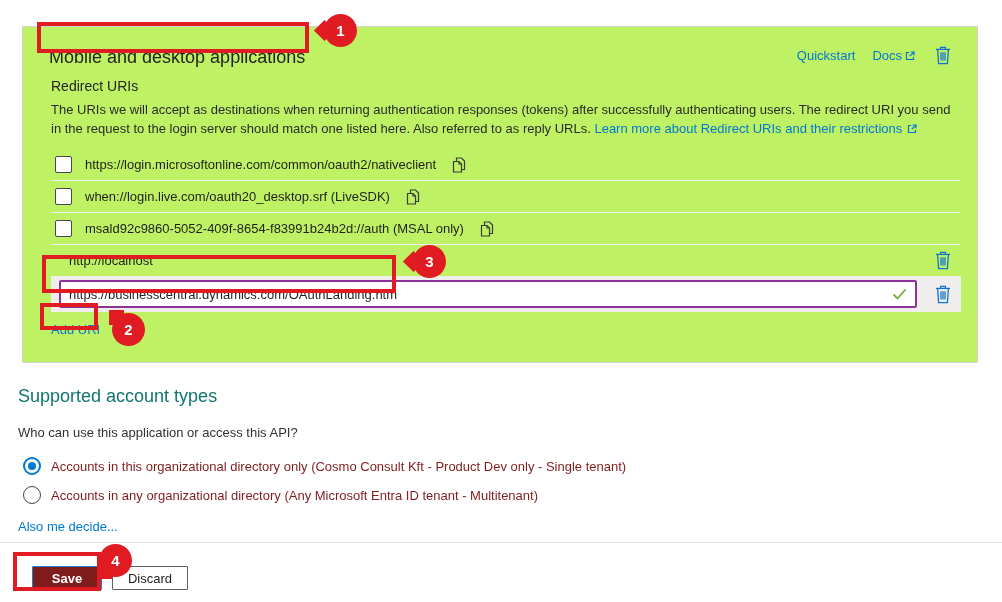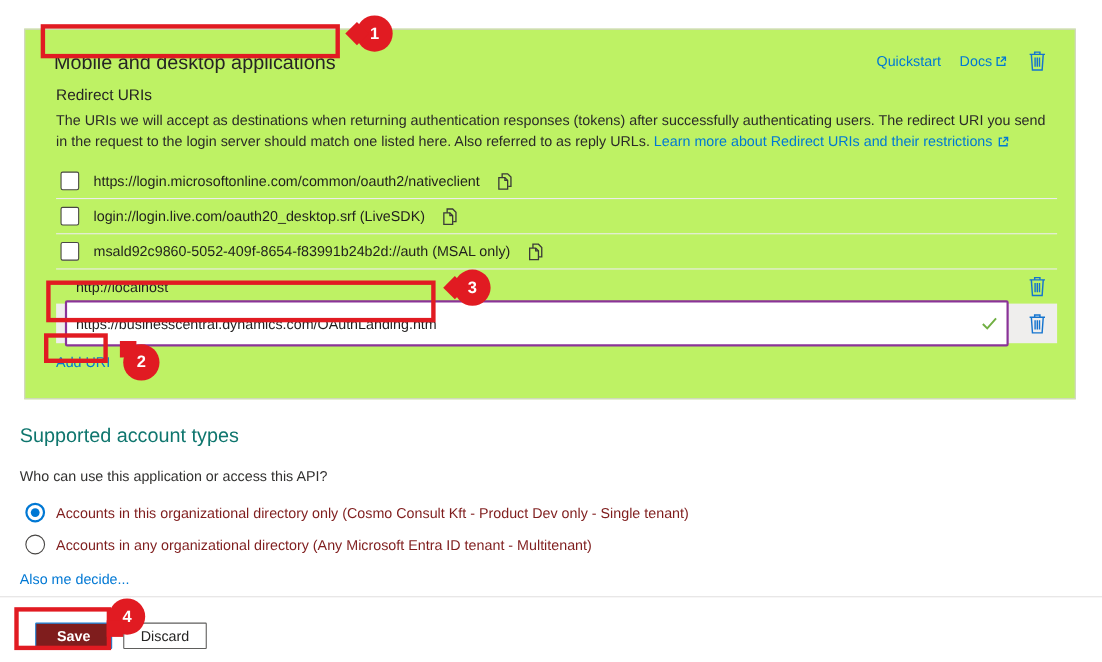--- a/index.html
+++ b/index.html
@@ -30,21 +30,21 @@
   .uri-row{height:32px; display:flex; align-items:center; border-bottom:1px solid var(--sep); padding-left:4px;}
   .uri-row .cbx{width:17px; height:17px; border:1.5px solid #494745; border-radius:2px; background:#fff; margin-right:13px; cursor:pointer; flex:0 0 auto;}
   .uri-row .uri-label{font-size:13px; color:#201f1e;}
   .uri-row .copy{margin-left:14px; cursor:pointer; display:flex;}
 
   .saved-row{height:31px; display:flex; align-items:center; padding-left:18px; padding-right:8px;}
   .saved-row .uri-label{font-size:13px; color:#201f1e;}
   .saved-row .spacer, .input-row .spacer{flex:1;}
 
   .input-row{height:36px; background:#efeeed; display:flex; align-items:center; padding-left:8px; padding-right:8px;}
-  .uri-input-wrap{width:858px; height:42px; background:#fff; border:2px solid var(--purple); border-radius:2px;
+  .uri-input-wrap{width:858px; height:28px; background:#fff; border:2px solid var(--purple); border-radius:2px;
                   display:flex; align-items:center; padding:0 8px;}
   .uri-input{flex:1; border:none; outline:none; font-size:13px; color:#201f1e; background:transparent;
              font-family:"Liberation Sans","DejaVu Sans",sans-serif;}
   .add-uri{position:absolute; left:28px; top:295px; font-size:13px;}
 
   
   .sec-heading{position:absolute; left:18px; top:386px; font-size:18px; font-weight:400; color:#0f766e;}
   .sec-question{position:absolute; left:18px; top:425px; font-size:13px;}
   .radio-row{position:absolute; left:23px; display:flex; align-items:center; gap:10px; cursor:pointer;}
   .radio-row .lbl{font-size:13px; color:#7f1d1d;}
@@ -137,21 +137,21 @@
         <svg width="17" height="18" viewBox="0 0 17 18" fill="none" stroke="#3b3a39" stroke-width="1.2">
           <path d="M6.5 5.5 V2 H11.5 L14.5 5 V13.5 H12"></path>
           <path d="M3.5 5.5 H9 L11.5 8 V16 H3.5 Z"></path>
             <path d="M9 5.5 V8 H11.5"></path>
         </svg>
       </span>
     </div>
 
     <div class="uri-row">
       <span class="cbx"></span>
-      <span class="uri-label">login://login.live.com/oauth20_desktop.srf (LiveSDK)</span>
+      <span class="uri-label">when://login.live.com/oauth20_desktop.srf (LiveSDK)</span>
       <span class="copy">
         <svg width="17" height="18" viewBox="0 0 17 18" fill="none" stroke="#3b3a39" stroke-width="1.2">
           <path d="M6.5 5.5 V2 H11.5 L14.5 5 V13.5 H12"></path>
           <path d="M3.5 5.5 H9 L11.5 8 V16 H3.5 Z"></path>
             <path d="M9 5.5 V8 H11.5"></path>
         </svg>
       </span>
     </div>
 
     <div class="uri-row">

